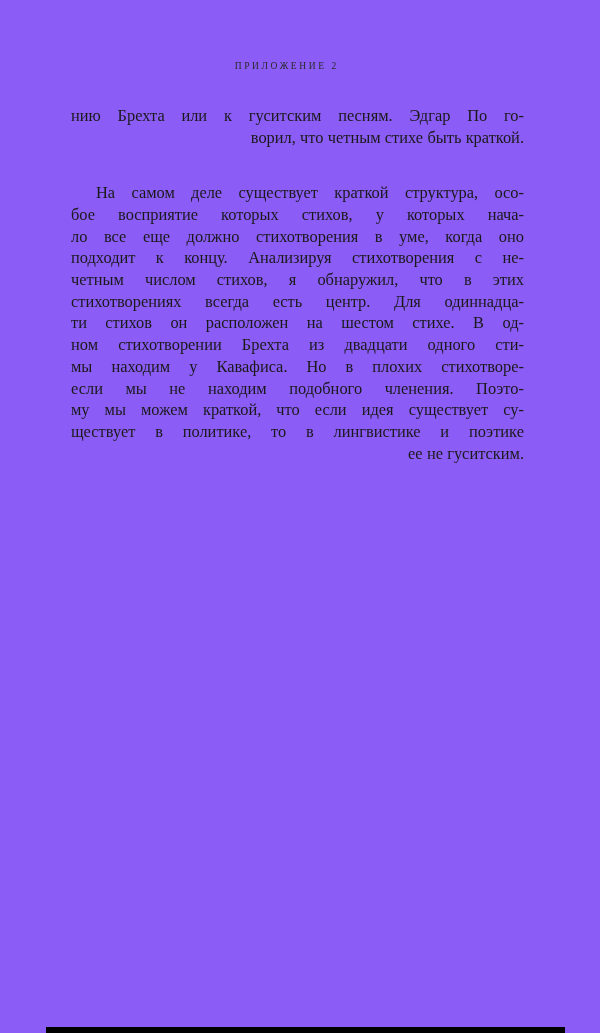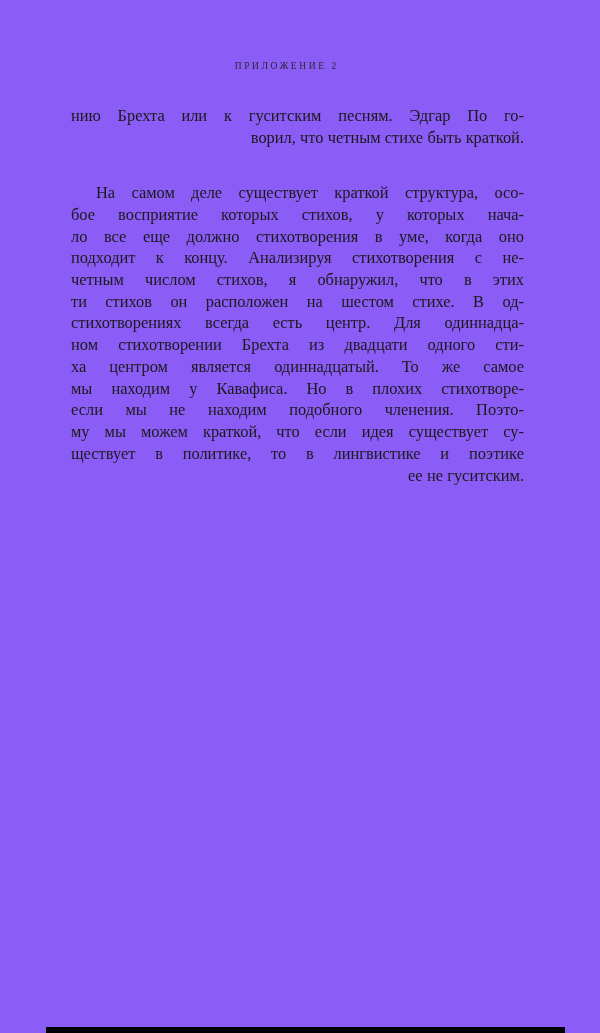--- a/index.html
+++ b/index.html
@@ -177,55 +177,46 @@
           <span class="w">четным</span>
           <span class="w">числом</span>
           <span class="w">стихов,</span>
           <span class="w">я</span>
           <span class="w">обнаружил,</span>
           <span class="w">что</span>
           <span class="w">в</span>
           <span class="w">этих</span>
         </div>
         <div class="linebox">
+          <span class="w">стихотворениях</span>
+          <span class="w">всегда</span>
+          <span class="w">есть</span>
+          <span class="w">центр.</span>
+          <span class="w">Для</span>
+          <span class="w">одиннадца-</span>
+        </div>
+        <div class="linebox">
           <span class="w">ти</span>
           <span class="w">стихов</span>
           <span class="w">он</span>
           <span class="w">расположен</span>
           <span class="w">на</span>
           <span class="w">шестом</span>
           <span class="w">стихе.</span>
           <span class="w">В</span>
           <span class="w">од-</span>
         </div>
         <div class="linebox">
-          <span class="w">стихотворениях</span>
-          <span class="w">всегда</span>
-          <span class="w">есть</span>
-          <span class="w">центр.</span>
-          <span class="w">Для</span>
-          <span class="w">одиннадца-</span>
-        </div>
-        <div class="linebox">
           <span class="w">ном</span>
           <span class="w">стихотворении</span>
           <span class="w">Брехта</span>
           <span class="w">из</span>
           <span class="w">двадцати</span>
           <span class="w">одного</span>
           <span class="w">сти-</span>
-        </div>
-        <div class="linebox">
-          <span class="w">ха</span>
-          <span class="w">центром</span>
-          <span class="w">является</span>
-          <span class="w">одиннадцатый.</span>
-          <span class="w">То</span>
-          <span class="w">же</span>
-          <span class="w">самое</span>
         </div>
         <div class="linebox">
           <span class="w">мы</span>
           <span class="w">находим</span>
           <span class="w">у</span>
           <span class="w">Кавафиса.</span>
           <span class="w">Но</span>
           <span class="w">в</span>
           <span class="w">плохих</span>
           <span class="w">стихотворе-</span>

